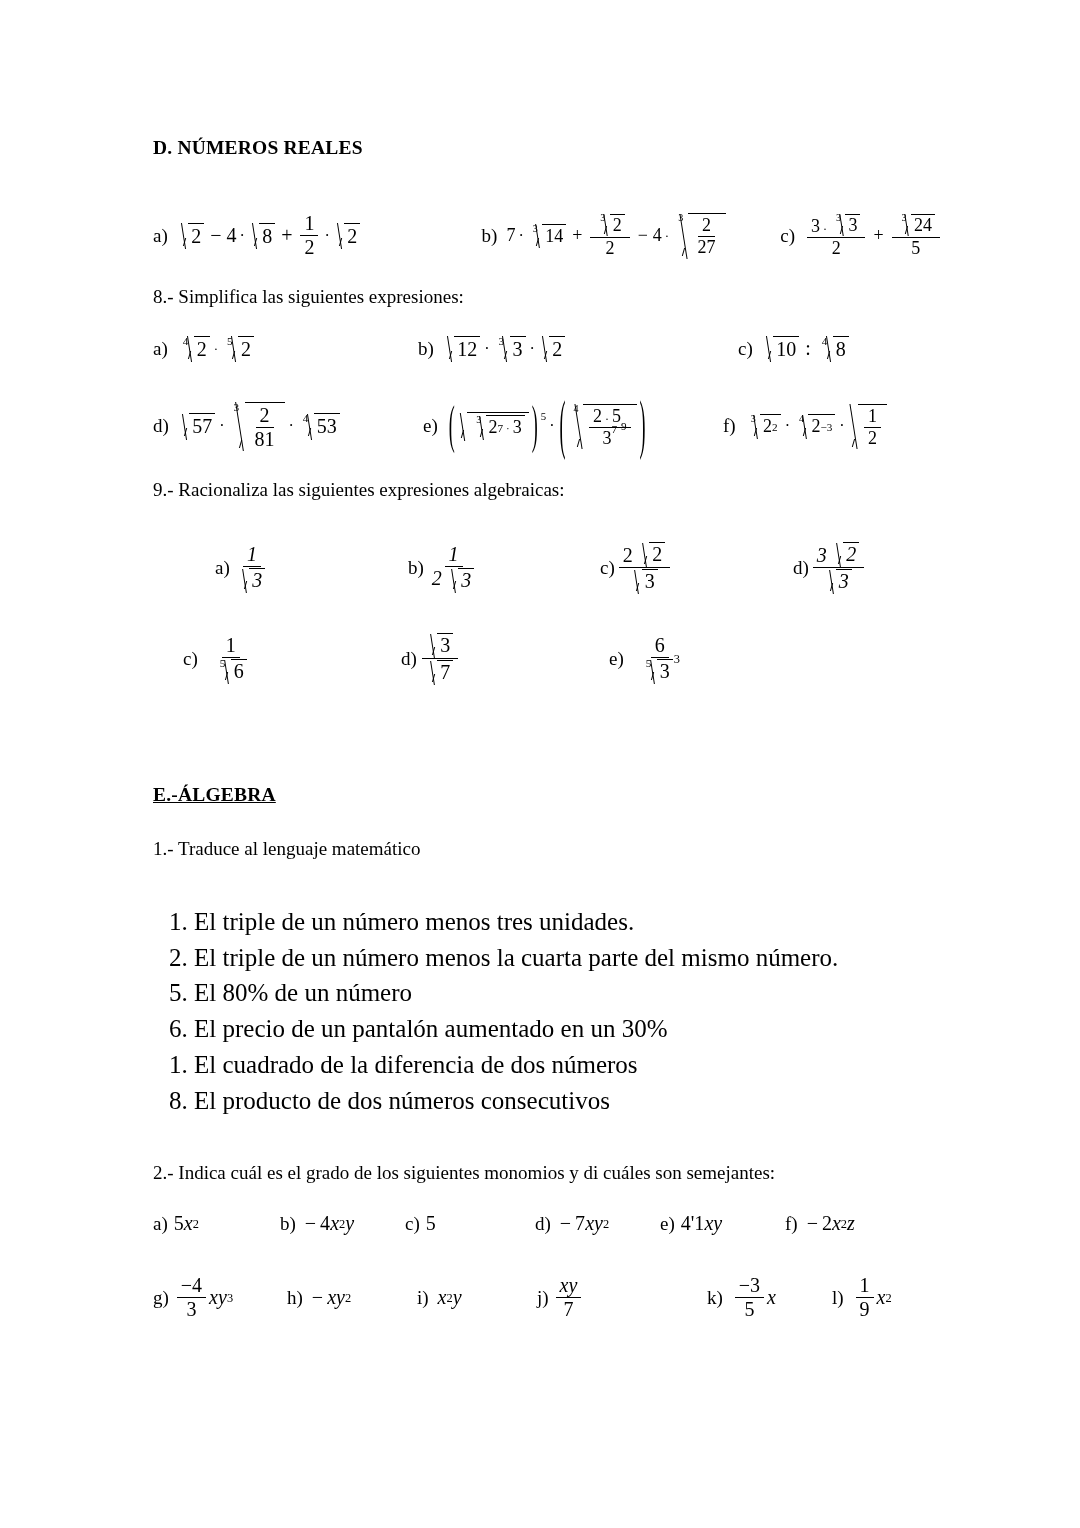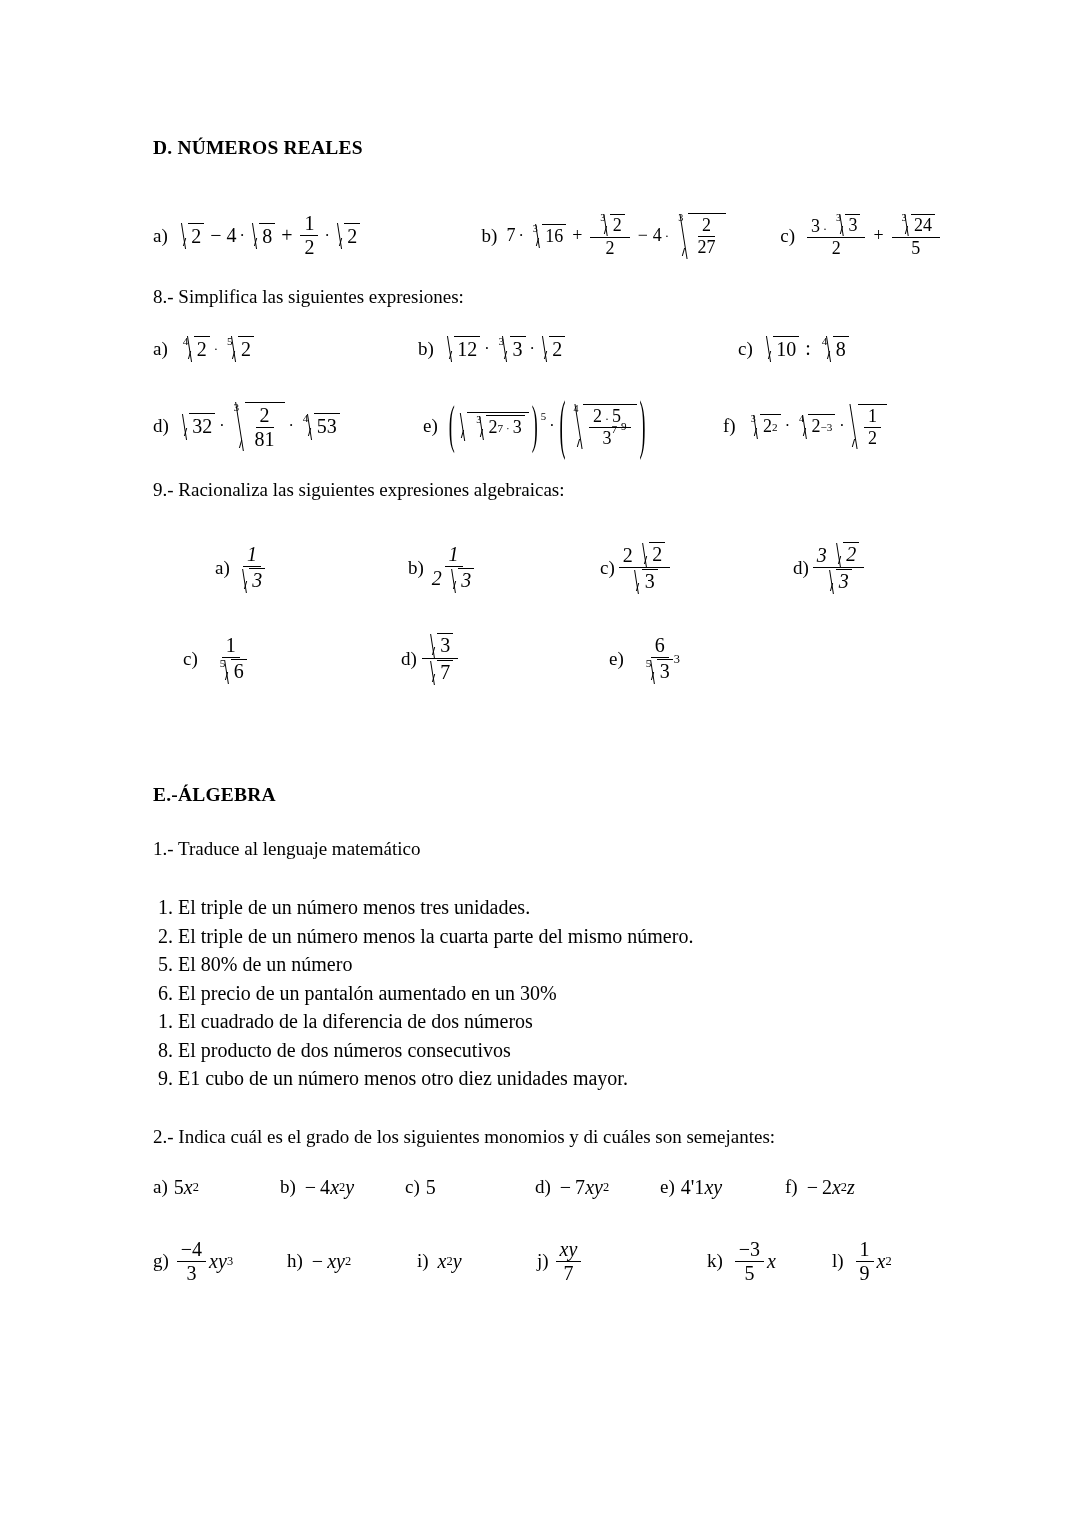--- a/index.html
+++ b/index.html
@@ -161,23 +161,23 @@
   .paren.tall > .pl, .paren.tall > .pr { transform: scaleY(3.6); }
   .paren > .pe {
     align-self: flex-start;
     font-size: 0.6em;
     margin-left: 1px;
     margin-top: -2px;
   }
 
   ol.stmts {
     list-style: none;
-    margin: 5px;
+    margin: 16px;
     padding: 0;
-    font-size: 20px;
+    font-size: 25px;
     line-height: 1.43;
   }
   .spacer-md { height: 26px; }
   .spacer-lg { height: 40px; }
   .spacer-xl { height: 100px; }
 </style>
 </head>
 <body>
 
 <div class="page">
@@ -213,21 +213,21 @@
             </span>
       </span>
     </div>
 
     <div class="item" style="width:300px;">
       <span class="lbl">b)</span>
       <span class="expr" style="font-size:18px;">
         7<span class="cdot">·</span><span class="rad">
               <span class="idx">3</span>
               <span class="sign"></span>
-              <span class="body">16</span>
+              <span class="body">14</span>
             </span>
         <span class="op">+</span>
         <span class="frac">
               <span class="num">
                 <span class="rad">
                   <span class="idx">3</span>
                   <span class="sign"></span>
                   <span class="body">2</span>
                 </span>
               </span>
@@ -337,21 +337,21 @@
 
   <div class="spacer-lg"></div>
 
   <div class="row">
     <div class="item" style="width:270px;">
       <span class="lbl">d)</span>
       <span class="expr">
         <span class="rad">
               <span class="idx"></span>
               <span class="sign"></span>
-              <span class="body">32</span>
+              <span class="body">57</span>
             </span>
             <span class="cdot">·</span>
             <span class="rad deep">
               <span class="idx">3</span>
               <span class="sign"></span>
               <span class="body">
                 <span class="frac">
                   <span class="num">2</span>
                   <span class="den">81</span>
                 </span>
@@ -559,34 +559,33 @@
                 </span>
                 <sup class="ex">3</sup>
               </span>
             </span>
       </span>
     </div>
   </div>
 
   <div class="spacer-xl"></div>
 
-  <h2 class="section-title" style="margin-bottom:30px;">E.-ÁLGEBRA</h2>
+  <h2 class="section-title" style="margin-bottom:30px;text-decoration:underline;">E.-ÁLGEBRA</h2>
 
   <p class="prompt">1.- Traduce al lenguaje matemático</p>
 
   <div class="spacer-md"></div>
 
   <ol class="stmts">
     <li>1. El triple de un número menos tres unidades.</li>
     <li>2. El triple de un número menos la cuarta parte del mismo número.</li>
     <li>5. El 80% de un número</li>
     <li>6. El precio de un pantalón aumentado en un 30%</li>
     <li>1. El cuadrado de la diferencia de dos números</li>
     <li>8. El producto de dos números consecutivos</li>
-    <li>9. E1 cubo de un número menos otro diez unidades mayor.</li>
   </ol>
 
   <div class="spacer-md"></div>
 
   <p class="prompt">2.- Indica cuál es el grado de los siguientes monomios y di cuáles son semejantes:</p>
 
   <div class="spacer-md"></div>
 
   <div class="row" style="font-size:19px;">
     <div class="item" style="width:127px;">

